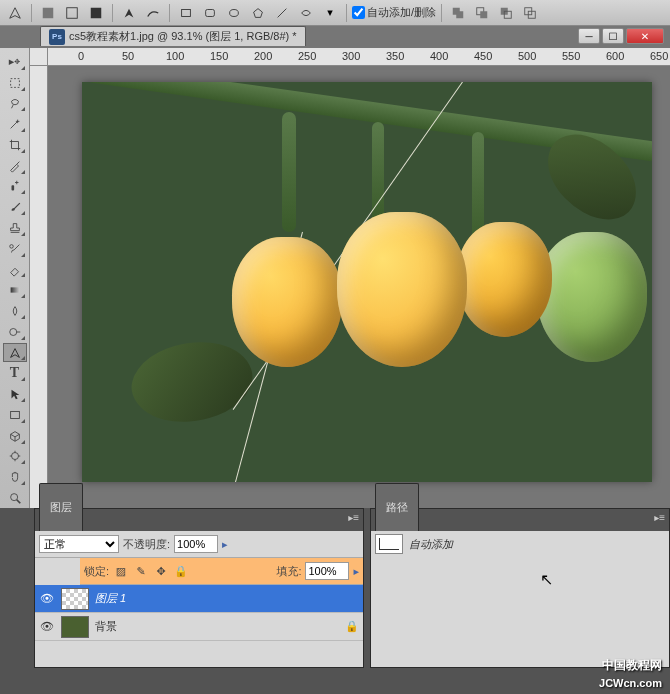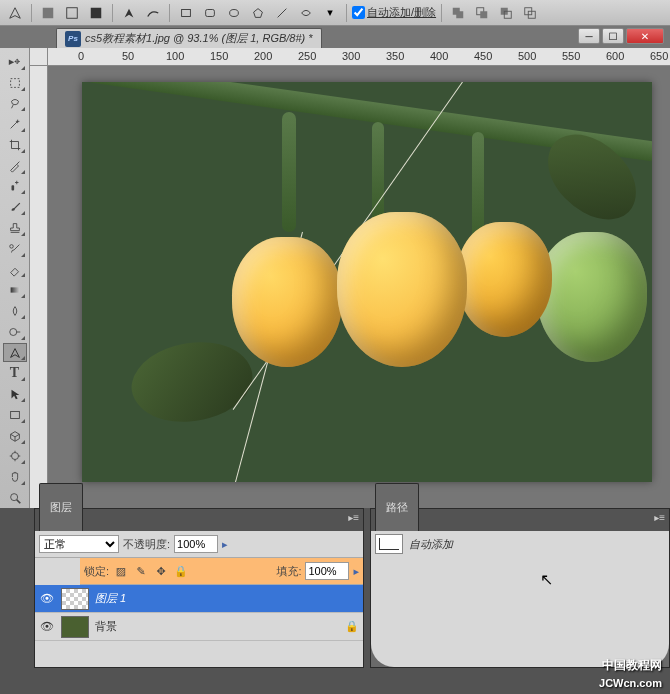--- a/index.html
+++ b/index.html
@@ -1,21 +1,21 @@
 <!DOCTYPE html>
 <html><head>
 <meta charset="utf-8">
 <style>
 *{margin:0;padding:0;box-sizing:border-box;font-family:"Microsoft YaHei",Tahoma,sans-serif;font-size:11px;}
 body{width:670px;height:694px;background:#535353;overflow:hidden;position:relative;}
 .top-toolbar{height:26px;background:linear-gradient(#d6d6d6,#bebebe);border-bottom:1px solid #888;display:flex;align-items:center;padding:0 4px;gap:2px;}
 .tool-btn{width:22px;height:22px;display:flex;align-items:center;justify-content:center;border:1px solid transparent;border-radius:2px;}
 .sep{width:1px;height:18px;background:#999;margin:0 3px;}
-.chk{display:flex;align-items:center;gap:2px;color:#333;text-decoration:underline;}
-.doc-tab-bar{height:22px;background:#767676;display:flex;align-items:flex-end;padding-left:56px;font-style:italic;}
+.chk{display:flex;align-items:center;gap:2px;color:#333;}
+.doc-tab-bar{height:22px;background:#767676;display:flex;align-items:flex-start;padding-left:40px;}
 .doc-tab{background:#d0d0d0;border:1px solid #555;border-bottom:none;padding:2px 8px;height:20px;display:flex;align-items:center;gap:4px;color:#333;border-radius:2px 2px 0 0;}
 .ps-icon{width:16px;height:16px;background:#2a4e7c;border-radius:2px;display:flex;align-items:center;justify-content:center;color:#b0d0ff;font-weight:bold;font-size:8px;}
 .win-controls{position:absolute;right:6px;top:28px;display:flex;gap:2px;}
 .win-btn{width:22px;height:16px;background:linear-gradient(#e8e8e8,#cacaca);border:1px solid #888;border-radius:2px;display:flex;align-items:center;justify-content:center;font-size:10px;}
 .win-btn.close{background:linear-gradient(#e56565,#c93030);color:#fff;width:38px;}
 .main-area{display:flex;height:460px;}
 .left-tools{width:30px;background:linear-gradient(#d2d2d2,#bababa);border-right:1px solid #888;padding-top:4px;display:flex;flex-direction:column;align-items:center;gap:1px;}
 .ltool{width:24px;height:20px;display:flex;align-items:center;justify-content:center;border:1px solid transparent;color:#444;position:relative;}
 .ltool.active{background:#a0a0a0;border-color:#666;}
 .ltool .tri{position:absolute;right:1px;bottom:1px;border:2px solid transparent;border-right-color:#555;border-bottom-color:#555;width:0;height:0;}
@@ -42,21 +42,21 @@
 .rope{position:absolute;width:1px;background:#e0e0d0;}
 .rope.r1{left:380px;top:0;height:400px;transform:rotate(35deg);transform-origin:top;}
 .rope.r2{left:220px;top:150px;height:260px;transform:rotate(15deg);transform-origin:top;}
 .bottom-panels{position:absolute;top:508px;left:0;right:0;height:160px;display:flex;background:#535353;}
 .panel{background:#6a6a6a;border:1px solid #2a2a2a;display:flex;flex-direction:column;}
 .panel.layers{width:330px;margin-left:34px;}
 .panel.paths{flex:1;margin-left:6px;}
 .panel-tabbar{height:22px;background:#535353;display:flex;align-items:flex-end;padding:0 4px;position:relative;}
 .panel-tab{background:#6a6a6a;padding:16px 10px;color:#e0e0e0;border-radius:2px 2px 0 0;border:1px solid #2a2a2a;border-bottom:none;}
 .panel-menu{position:absolute;right:4px;top:3px;color:#ccc;font-size:10px;}
-.panel-body{flex:1;background:#d8d8d8;display:flex;flex-direction:column;border-radius:23px;}
+.panel-body{flex:1;background:#d8d8d8;display:flex;flex-direction:column;}
 .layer-controls{padding:4px;display:flex;align-items:center;gap:4px;background:#d8d8d8;border-bottom:1px solid #aaa;}
 .lc-row2{padding:4px;display:flex;align-items:center;gap:4px;background:#fdba74;border-bottom:1px solid #aaa;color:#444;margin-left:45px;}
 select,.num-input{font-size:11px;height:18px;border:1px solid #999;background:#fff;}
 .num-input{width:44px;padding:0 2px;}
 .layer-list{flex:1;background:#d8d8d8;overflow:auto;}
 .layer-row{height:28px;display:flex;align-items:center;border-bottom:1px solid #bbb;padding:0 4px;gap:6px;color:#eee;}
 .layer-row.selected{background:#3875d7;color:#fff;}
 .layer-row:not(.selected){color:#333;}
 .eye{width:16px;height:16px;display:flex;align-items:center;justify-content:center;}
 .thumb{width:28px;height:22px;background:#fff;border:1px solid #666;background-image:repeating-conic-gradient(#ccc 0 25%,#fff 0 50%);background-size:8px 8px;}

